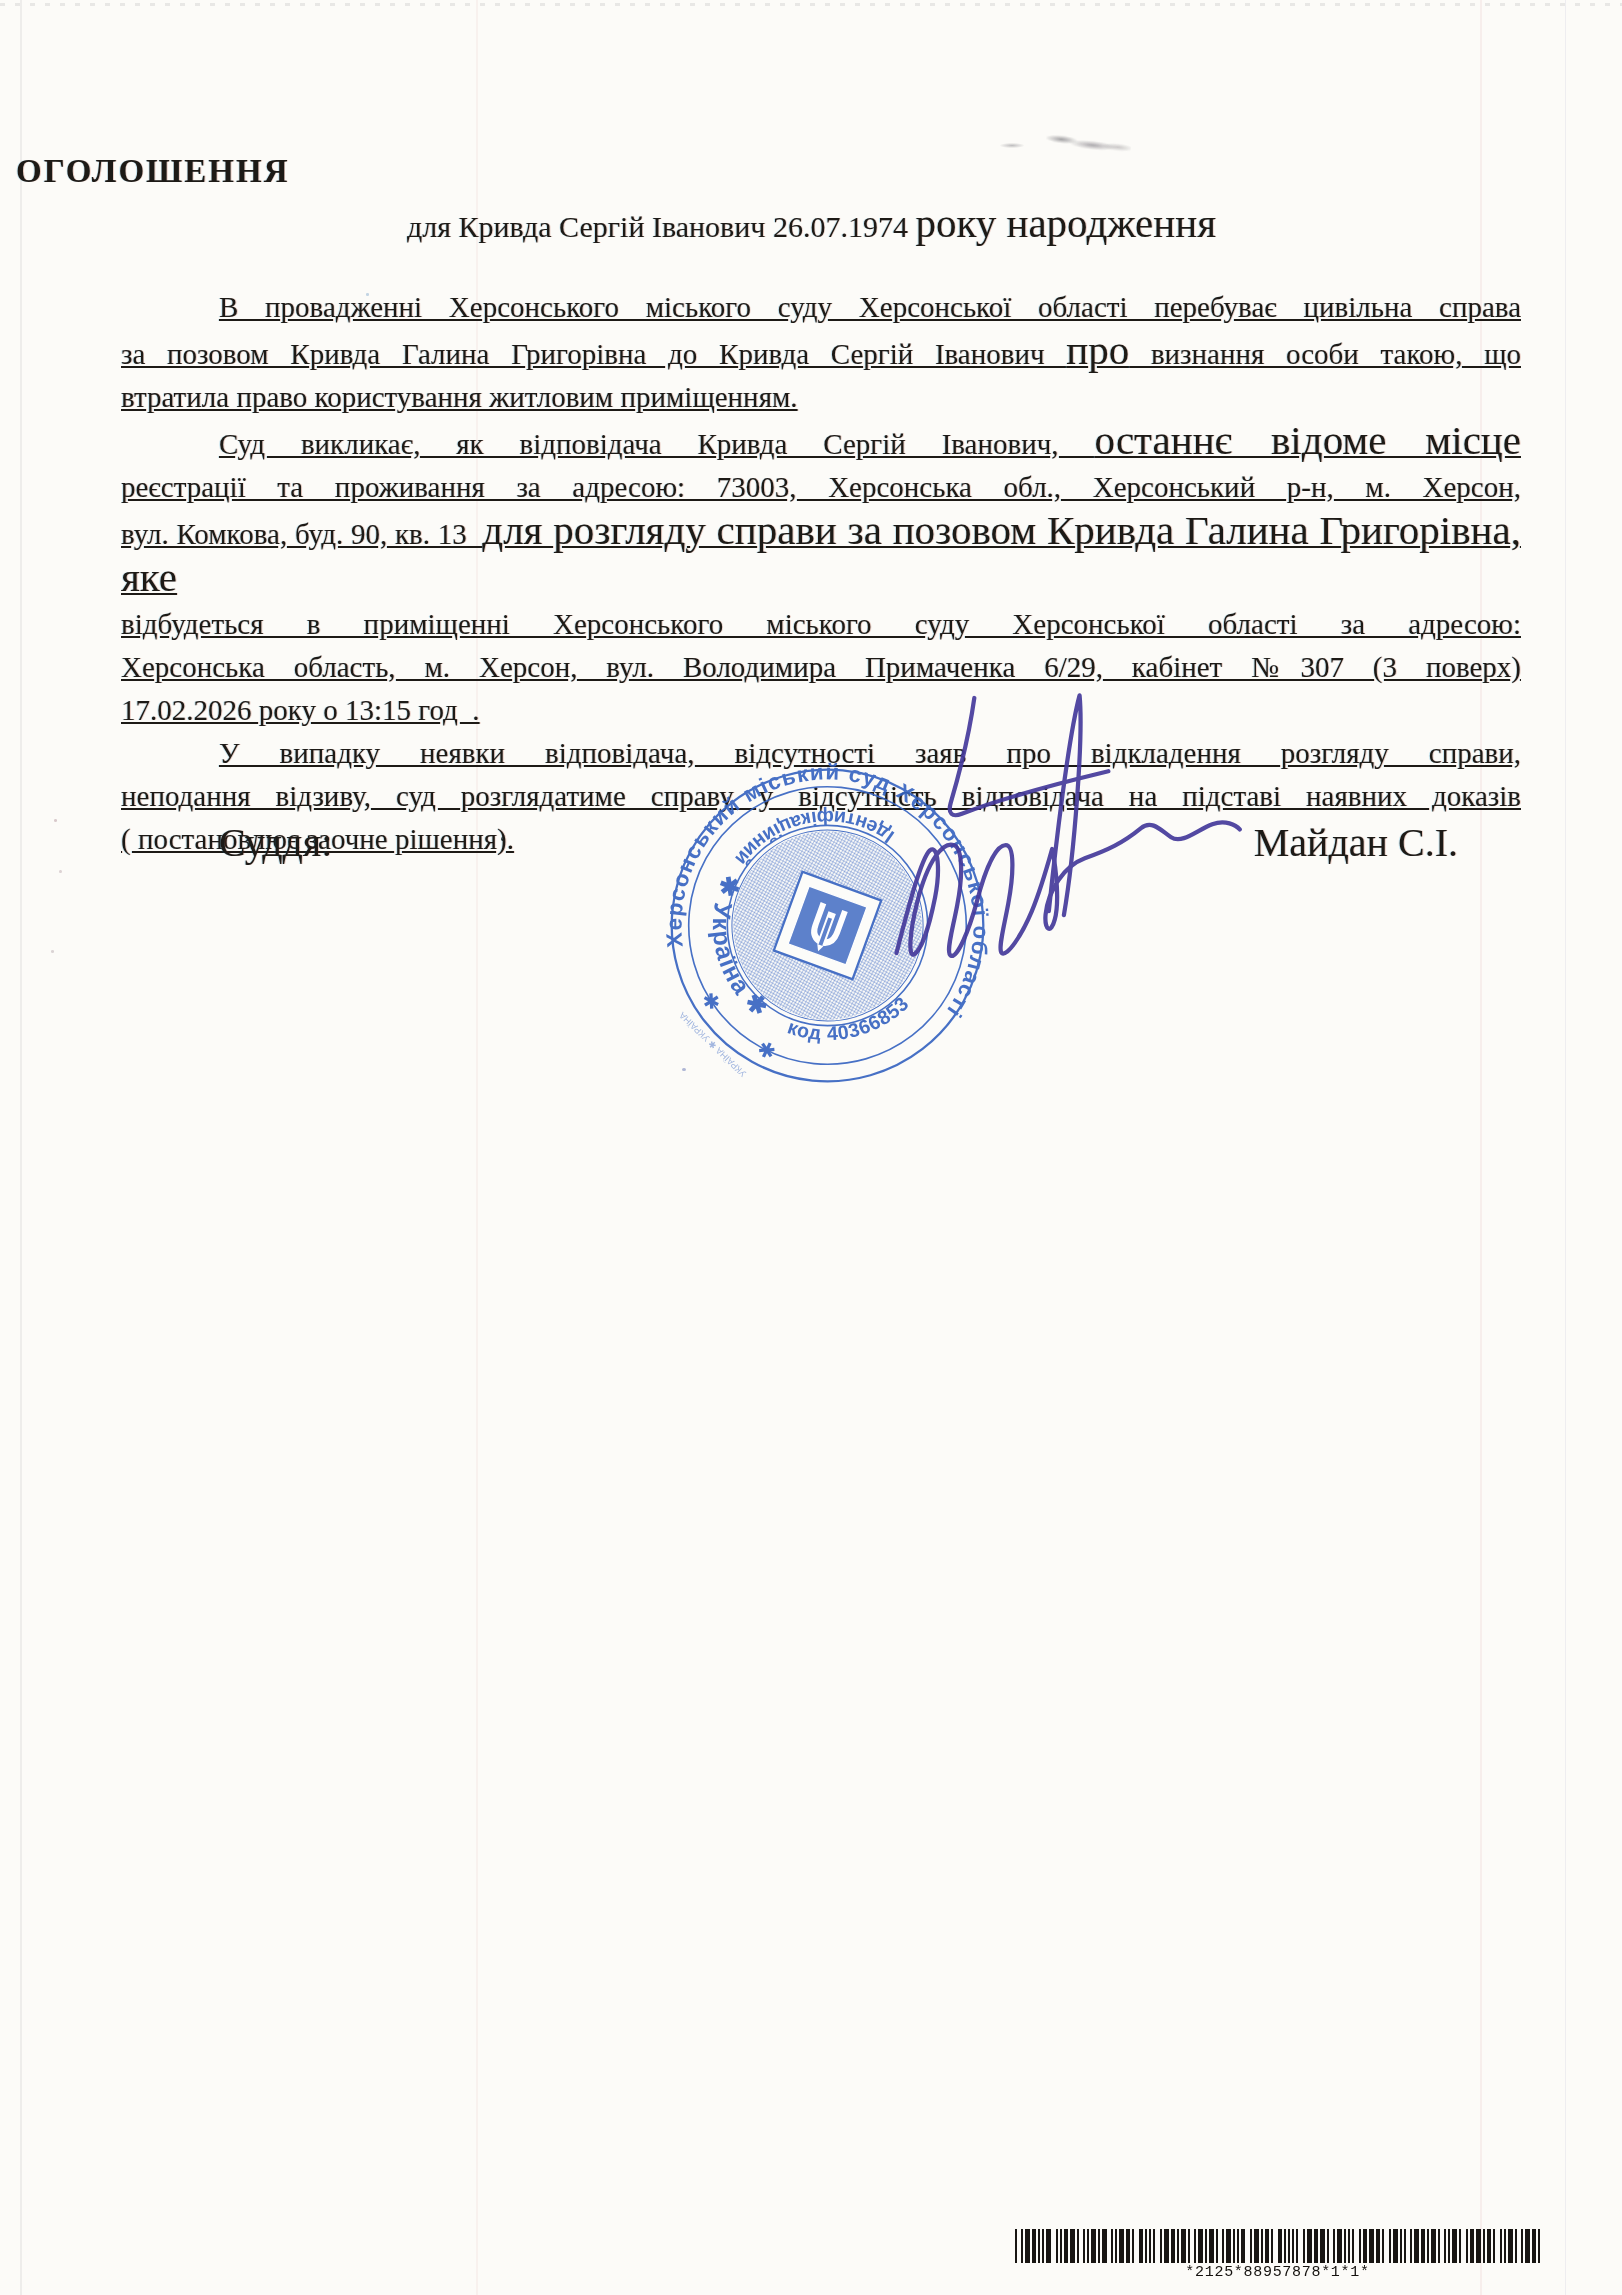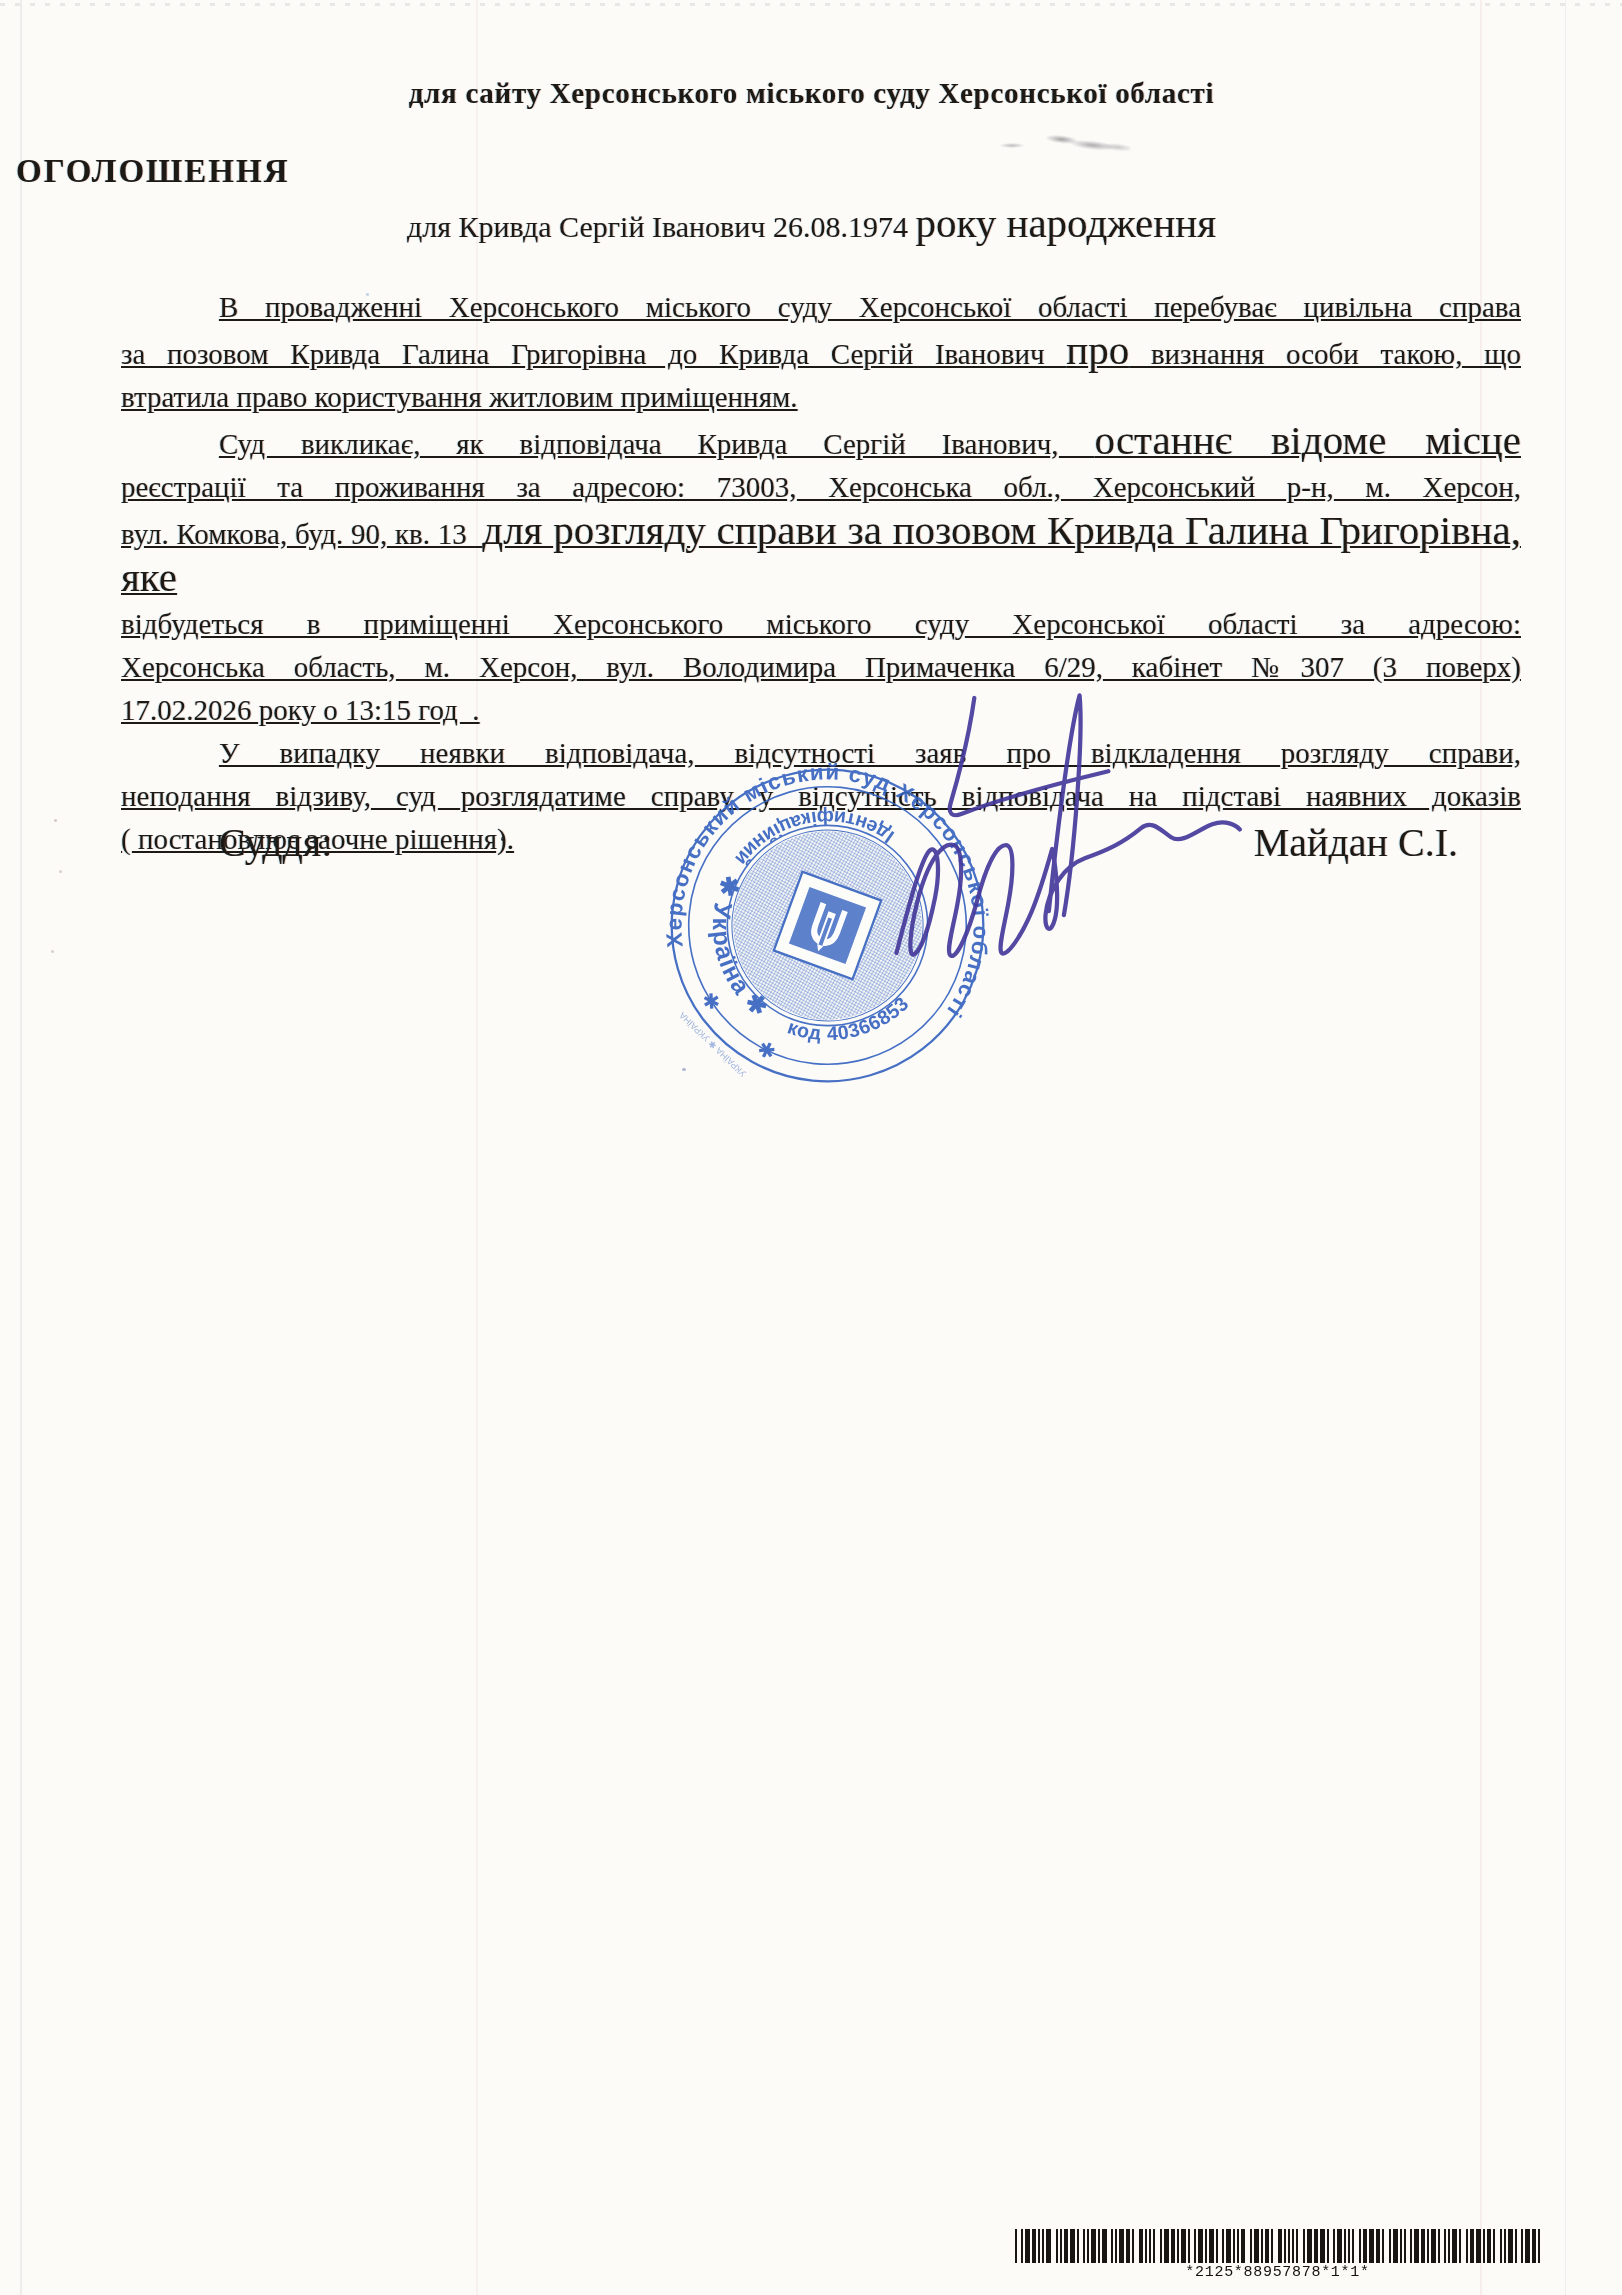--- a/index.html
+++ b/index.html
@@ -79,23 +79,22 @@
   <div class="streak s4"></div>
   <div class="smudge"></div>
   <div class="smudge2"></div>
   <div class="speck sp1"></div>
   <div class="speck sp2"></div>
   <div class="speck sp3"></div>
   <div class="speck sp4"></div>
   <div class="speck sp5"></div>
   <div class="apostrophe">‘</div>
 
-  <div class="site-line scan-ink">для сайту Херсонського міського суду Херсонської області</div>
   <div class="doc-title scan-ink">ОГОЛОШЕННЯ</div>
-  <div class="doc-subtitle scan-ink"><span>для Кривда Сергій Іванович 26.08.1974 </span><span class="lg">року народження</span></div>
+  <div class="doc-subtitle scan-ink"><span>для Кривда Сергій Іванович 26.07.1974 </span><span class="lg">року народження</span></div>
 
   <div class="body-text scan-ink">
       <div class="para">
         <div class="line first"><span>В провадженні Херсонського міського суду Херсонської області перебуває цивільна справа</span></div>
         <div class="line"><span>за позовом Кривда Галина Григорівна до Кривда Сергій Іванович </span><span class="lg">про</span><span> визнання особи такою, що</span></div>
         <div class="line last"><span>втратила право користування житловим приміщенням.</span></div>
       </div>
       <div class="para">
         <div class="line first"><span>Суд викликає, як відповідача Кривда Сергій Іванович, </span><span class="lg">останнє відоме місце</span></div>
         <div class="line"><span>реєстрації та проживання за адресою: 73003, Херсонська обл., Херсонський р-н, м. Херсон,</span></div>

